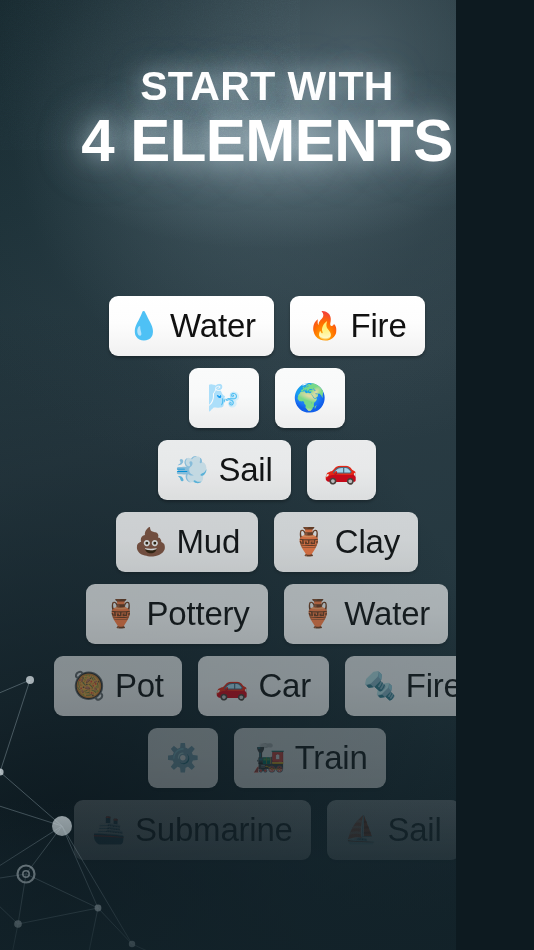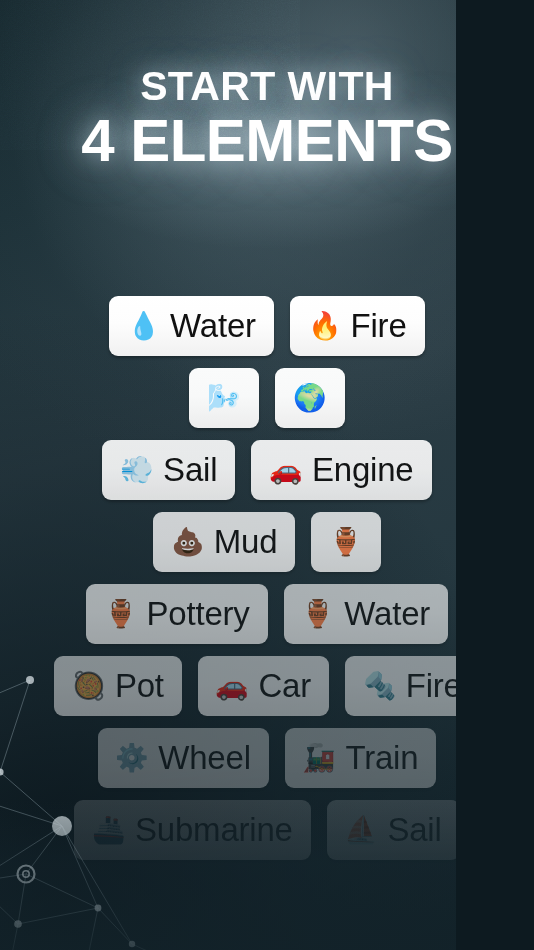--- a/index.html
+++ b/index.html
@@ -218,30 +218,30 @@
           <span class="emo">🌍</span>
         </div>
       </div>
       <div class="row o3">
         <div class="chip">
           <span class="emo">💨</span>
           <span class="lbl">Sail</span>
         </div>
         <div class="chip">
           <span class="emo">🚗</span>
-          <span class="lbl">Engine</span>
         </div>
       </div>
       <div class="row o4">
         <div class="chip">
           <span class="emo">💩</span>
           <span class="lbl">Mud</span>
         </div>
         <div class="chip">
           <span class="emo">🏺</span>
+          <span class="lbl">Clay</span>
         </div>
       </div>
       <div class="row o5">
         <div class="chip">
           <span class="emo">🏺</span>
           <span class="lbl">Pottery</span>
         </div>
         <div class="chip">
           <span class="emo">🏺</span>
           <span class="lbl">Water</span>
@@ -257,21 +257,20 @@
           <span class="lbl">Car</span>
         </div>
         <div class="chip">
           <span class="emo">🔩</span>
           <span class="lbl">Fire</span>
         </div>
       </div>
       <div class="row o7">
         <div class="chip">
           <span class="emo">⚙️</span>
-          <span class="lbl">Wheel</span>
         </div>
         <div class="chip">
           <span class="emo">🚂</span>
           <span class="lbl">Train</span>
         </div>
       </div>
       <div class="row o8">
         <div class="chip">
           <span class="emo">🚢</span>
           <span class="lbl">Submarine</span>

